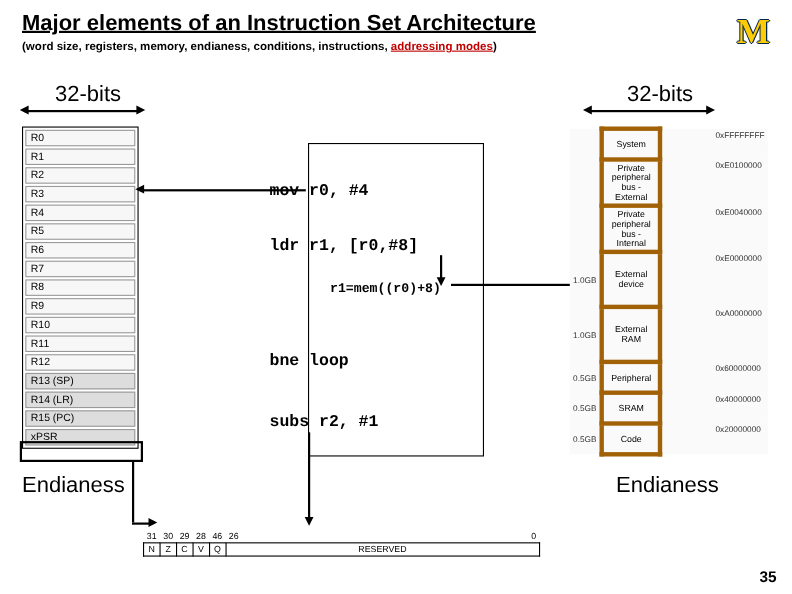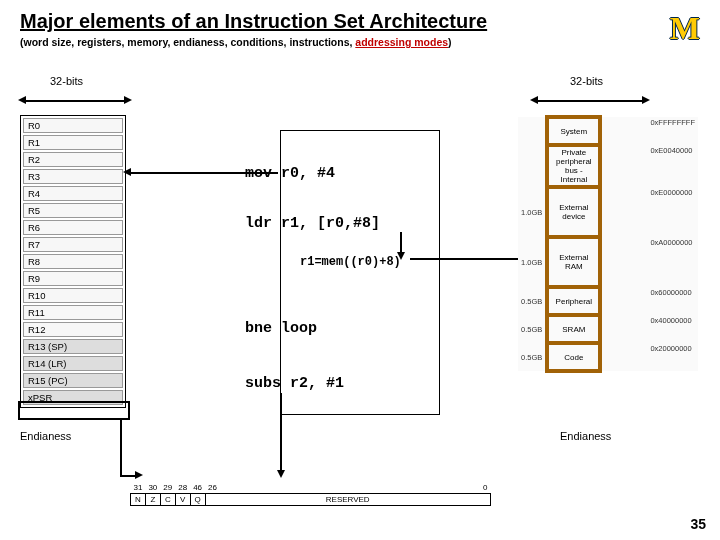--- a/index.html
+++ b/index.html
@@ -8,21 +8,21 @@
     height: 540px;
     position: relative;
     font-family: Verdana, Arial, sans-serif;
     background: #fff;
     overflow: hidden;
   }
   .title { position: absolute; top: 10px; left: 20px; font-weight: bold; font-size: 20px; text-decoration: underline; }
   .subtitle { position: absolute; top: 36px; left: 20px; font-weight: bold; font-size: 10.5px; }
   .sub-emph { color: #c00000; text-decoration: underline; }
   .logo { position: absolute; top: 10px; right: 20px; font-weight: 900; font-size: 32px; color: #ffcb05; text-shadow: 0 0 1px #00274c, 1px 0 #00274c, -1px 0 #00274c, 0 1px #00274c, 0 -1px #00274c; font-family: Georgia, serif; }
-  .label { position: absolute; font-size: 11px; }
+  .label { position: absolute; font-size: 20px; }
   .reg-table { position: absolute; top: 115px; left: 20px; border: 1px solid #000; font-size: 9.5px; background: #fff; }
   .reg-table td { border: 1px solid #999; padding: 1px 4px; width: 100px; height: 15px; background: #f7f7f7; }
   .reg-table td.shaded { background: #ddd; }
   .code-box { position: absolute; top: 130px; left: 280px; width: 160px; height: 285px; border: 1px solid #000; }
   .code-line { position: absolute; font-family: "Courier New", monospace; font-weight: bold; font-size: 15px; }
   .code-bracket { color: #000000; }
   .expl { position: absolute; font-family: "Courier New", monospace; font-weight: bold; font-size: 12px; }
   .mem-map { position: absolute; top: 115px; right: 22px; width: 180px; font-size: 8px; border-collapse: collapse; }
   .mem-map td { border: 4px solid #a16207; padding: 1px 3px; height: 28px; background: #fafafa; }
   .mem-map td.addr { border: none; width: 55px; text-align: left; vertical-align: top; font-size: 7.5px; color: #333; padding-left: 48px; }
@@ -144,20 +144,25 @@
 
 <table class="mem-map">
   <tbody>
       <tr>
         <td class="size"></td>
         <td class="region">System</td>
         <td class="addr">0xFFFFFFFF</td>
       </tr>
   <tr>
         <td class="size"></td>
+        <td class="region" style="height:14px;">Private peripheral bus - External</td>
+        <td class="addr">0xE0100000</td>
+      </tr>
+  <tr>
+        <td class="size"></td>
         <td class="region" style="height:14px;">Private peripheral bus - Internal</td>
         <td class="addr">0xE0040000</td>
       </tr>
   <tr>
         <td class="size">1.0GB</td>
         <td class="region" style="height:50px;">External device</td>
         <td class="addr">0xE0000000</td>
       </tr>
   <tr>
         <td class="size">1.0GB</td>

